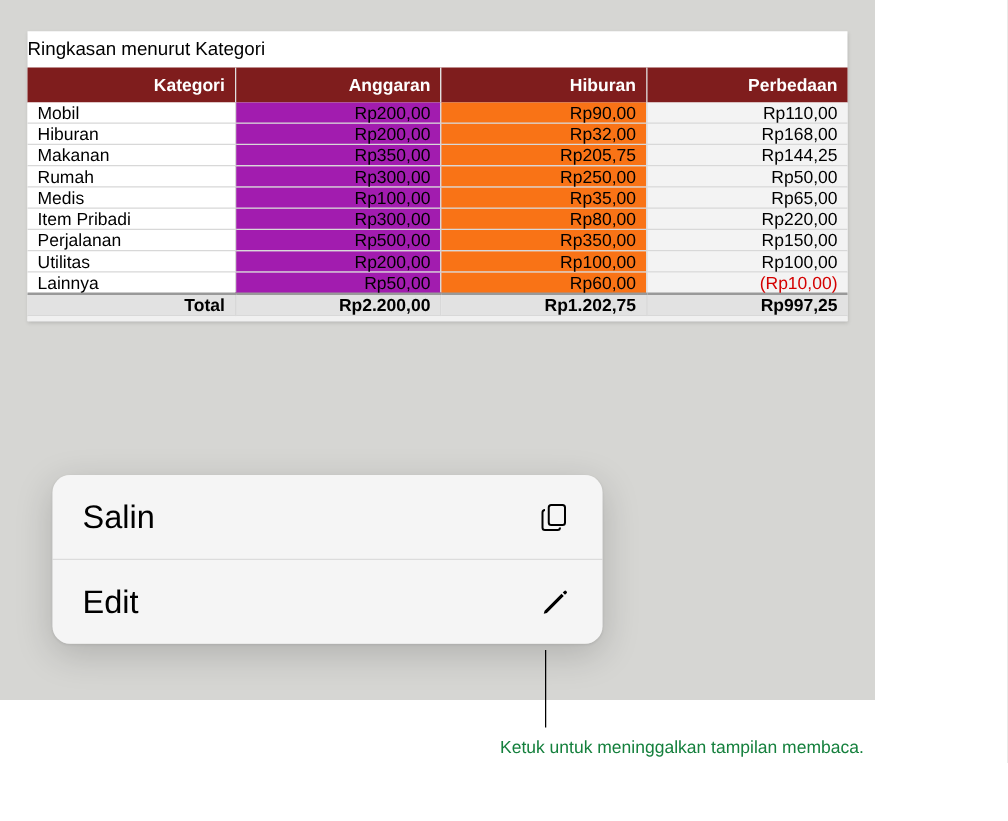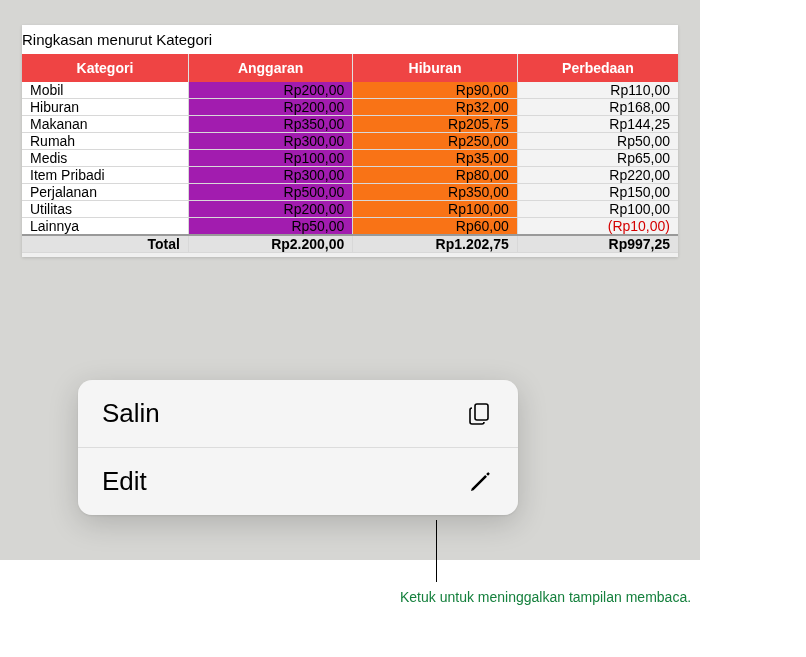--- a/index.html
+++ b/index.html
@@ -31,23 +31,23 @@
       font-size: 15px;
       padding: 6px 0;
       color: #000;
       font-weight: 400;
     }
     table {
       width: 100%;
       border-collapse: collapse;
     }
     thead th {
-      background: #ef4444;
+      background: #7f1d1d;
       color: #fff;
-      text-align: center;
+      text-align: right;
       padding: 6px 8px;
       font-weight: 600;
       font-size: 14px;
       border-right: 1px solid #e0e0e0;
     }
     thead th:last-child {
       border-right: none;
     }
     tbody td {
       padding: 0 8px;
@@ -99,21 +99,20 @@
     }
     .context-menu {
       position: absolute;
       left: 42px;
       top: 380px;
       width: 440px;
       background: rgba(246,246,246,0.96);
       border-radius: 14px;
       box-shadow: 0 8px 30px rgba(0,0,0,0.18), 0 1px 2px rgba(0,0,0,0.08);
       overflow: hidden;
-      margin-left: 36px;
     }
     .menu-item {
       display: flex;
       align-items: center;
       justify-content: space-between;
       padding: 18px 24px;
       cursor: pointer;
     }
     .menu-item:first-child {
       border-bottom: 1px solid rgba(0,0,0,0.1);

